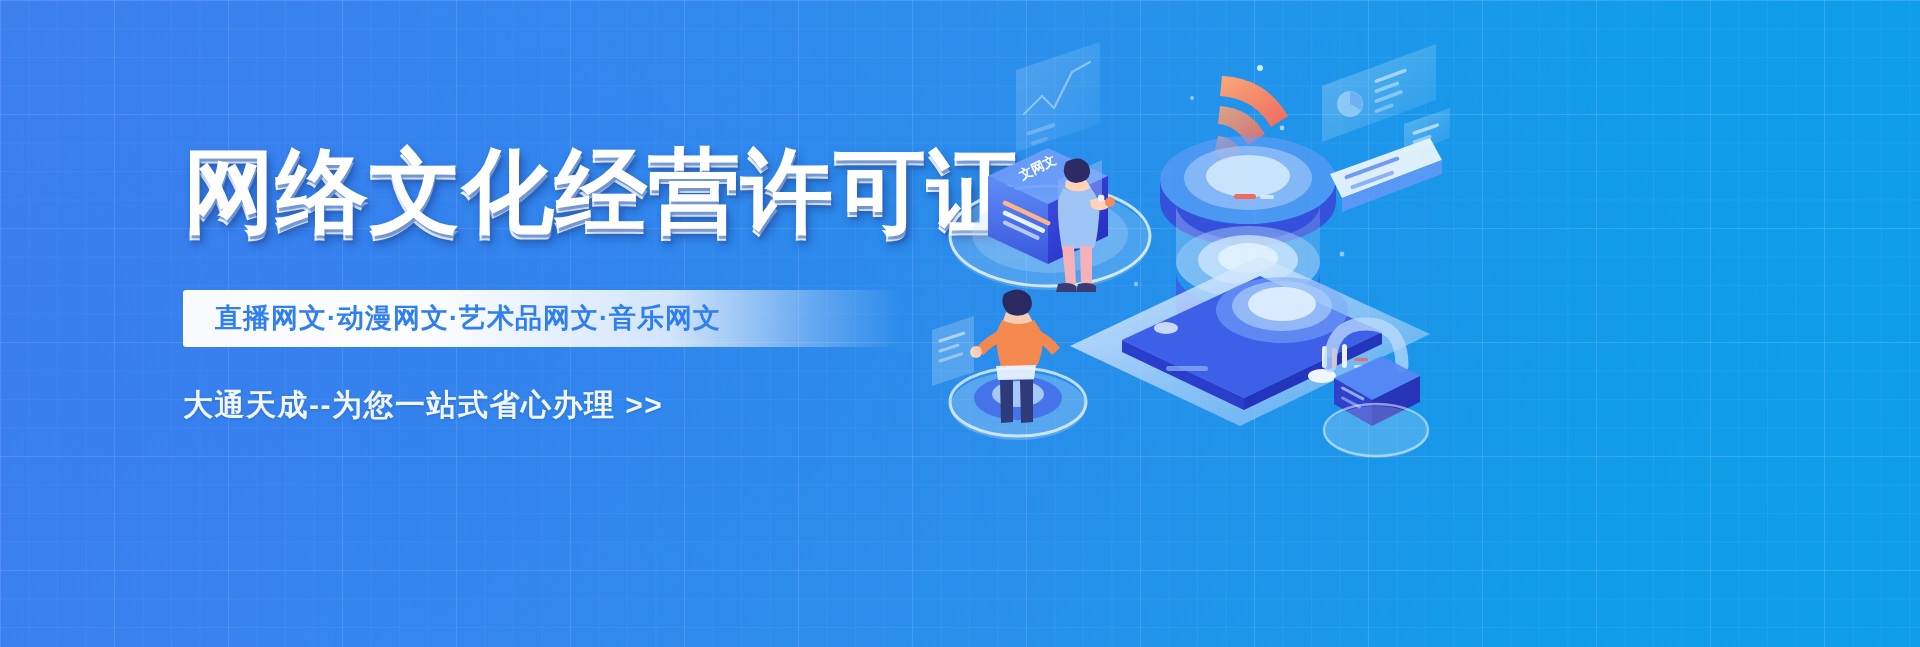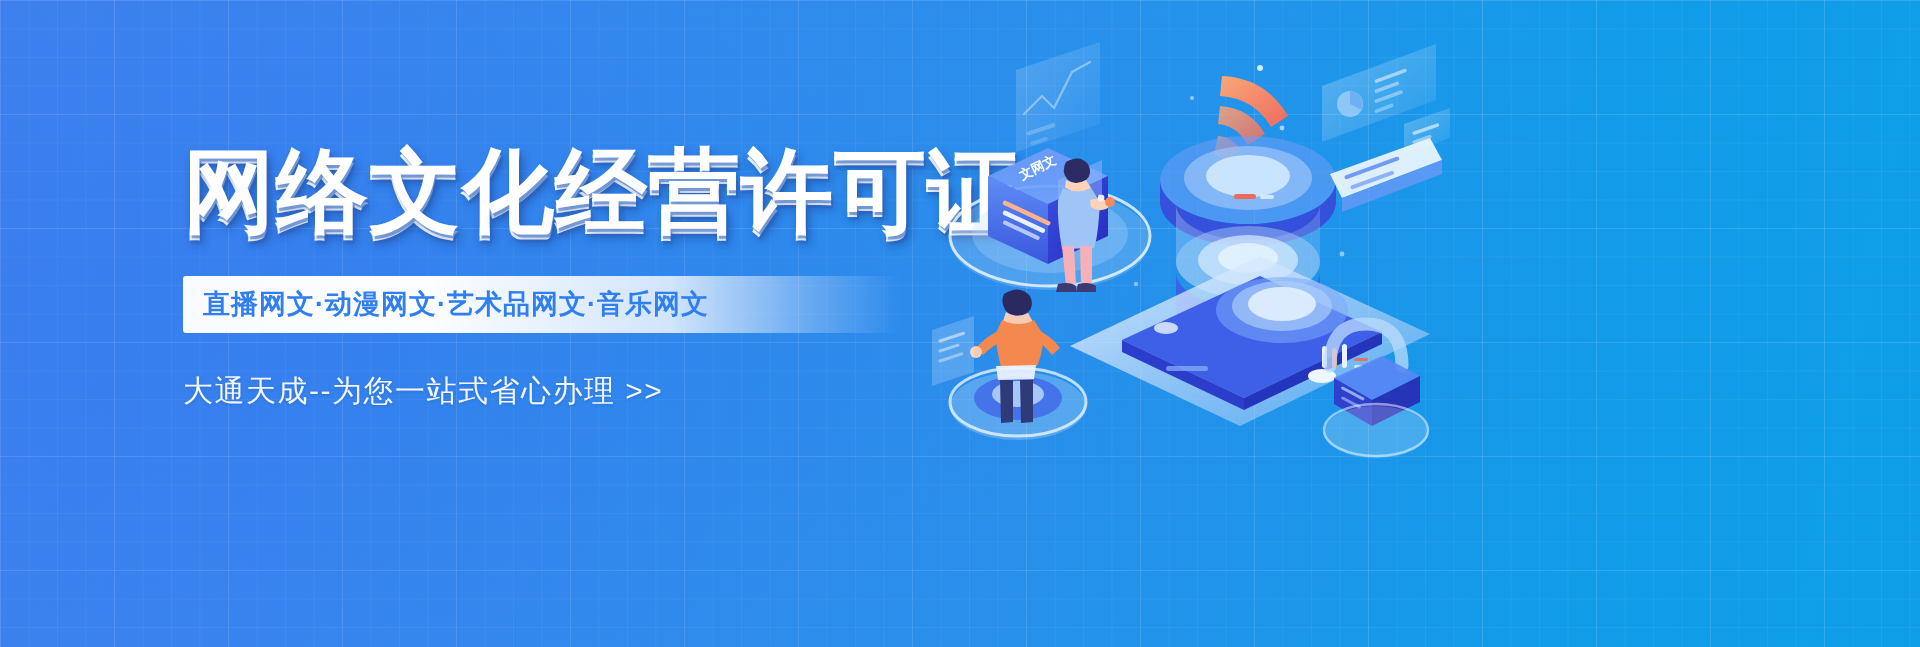--- a/index.html
+++ b/index.html
@@ -44,42 +44,42 @@
     position:relative;
     color:#ffffff;
     text-shadow:
        2px 3px 0 rgba(48,104,196,.55),
        3px 5px 9px rgba(26,70,150,.35);
   }
 
   
   .subbar {
     position:relative;
-    margin-top:30px;
+    margin-top:44px;
     width:718px; height:57px;
     display:flex; align-items:center;
-    padding-left:20px;
+    padding-left:32px;
     border-radius:3px;
     background:linear-gradient(90deg,
       rgba(255,255,255,.97) 0%,
       rgba(255,255,255,.99) 34%,
       rgba(255,255,255,.78) 68%,
       rgba(255,255,255,.26) 88%,
       rgba(255,255,255,0) 100%);
   }
   .subbar-text {
     font-size:27px; font-weight:700;
     color:#2f7ff0; letter-spacing:1px; white-space:nowrap;
   }
 
   
   .tagline {
     margin-top:38px;
     font-size:30px;
-    font-weight:400;
+    font-weight:700;
     color:#f2f7ff;
     letter-spacing:1.5px;
     white-space:nowrap;
     text-shadow:0 1px 3px rgba(20,60,140,.28);
   }
 
   
   .art { position:absolute; left:930px; top:28px; width:520px; height:420px; }
   .art svg { width:100%; height:100%; display:block; overflow:visible; }
 </style>

